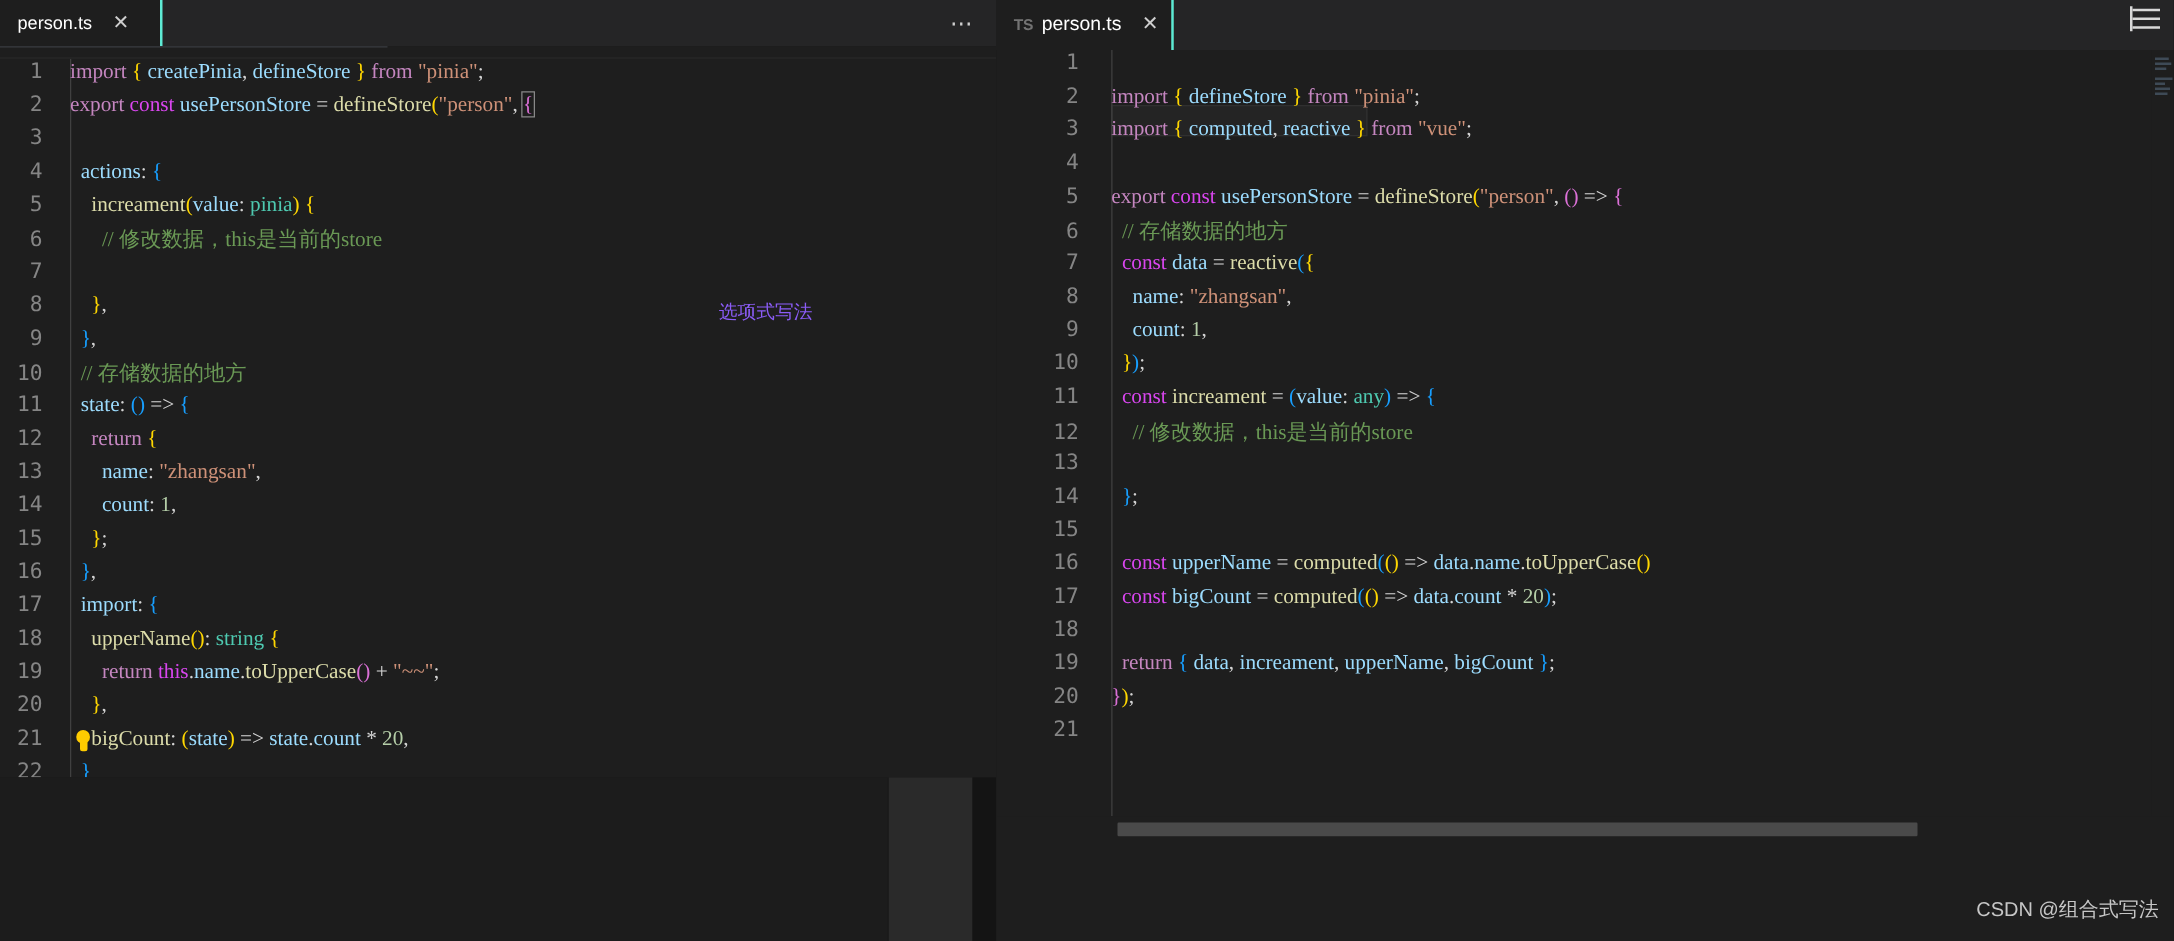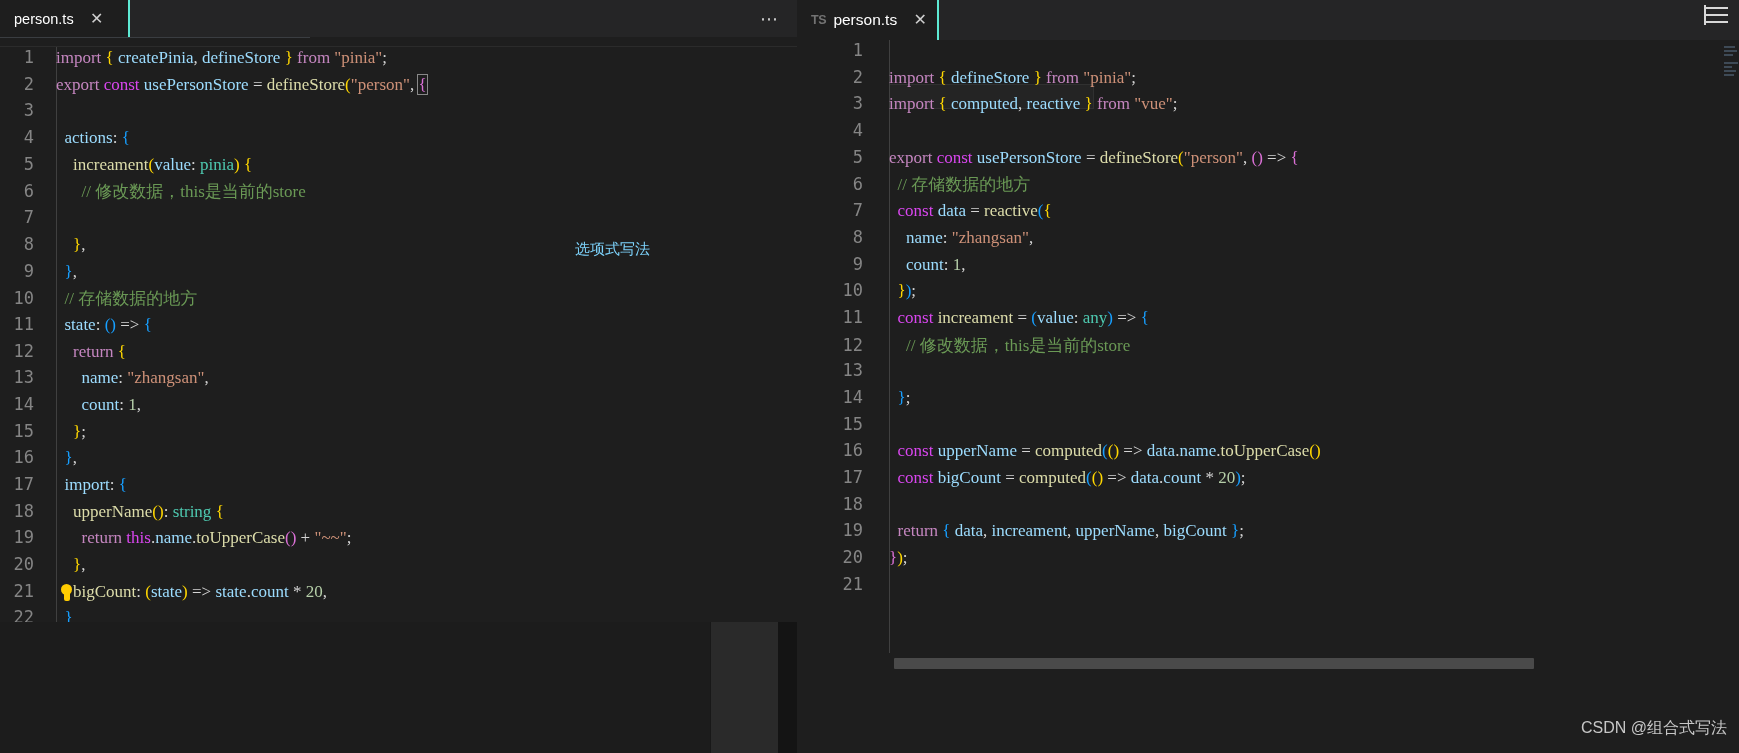--- a/index.html
+++ b/index.html
@@ -246,21 +246,21 @@
   }
   .lightbulb .base {
     position:absolute; left:5.5px; top:9px;
     width: 6px; height: 8px;
     background: #ffcc00; border-radius: 0 0 2px 2px;
   }
 
   
   .annot {
     position: absolute;
-    color: #7dd3fc;
+    color: #8b5cf6;
     font-family: "DejaVu Sans", sans-serif;
     font-size: 15px;
     white-space: nowrap;
   }
   #annot-left  { left: 575px; top: 240px; }
 
   
   .watermark {
     position: absolute;
     right: 12px; bottom: 14px;

